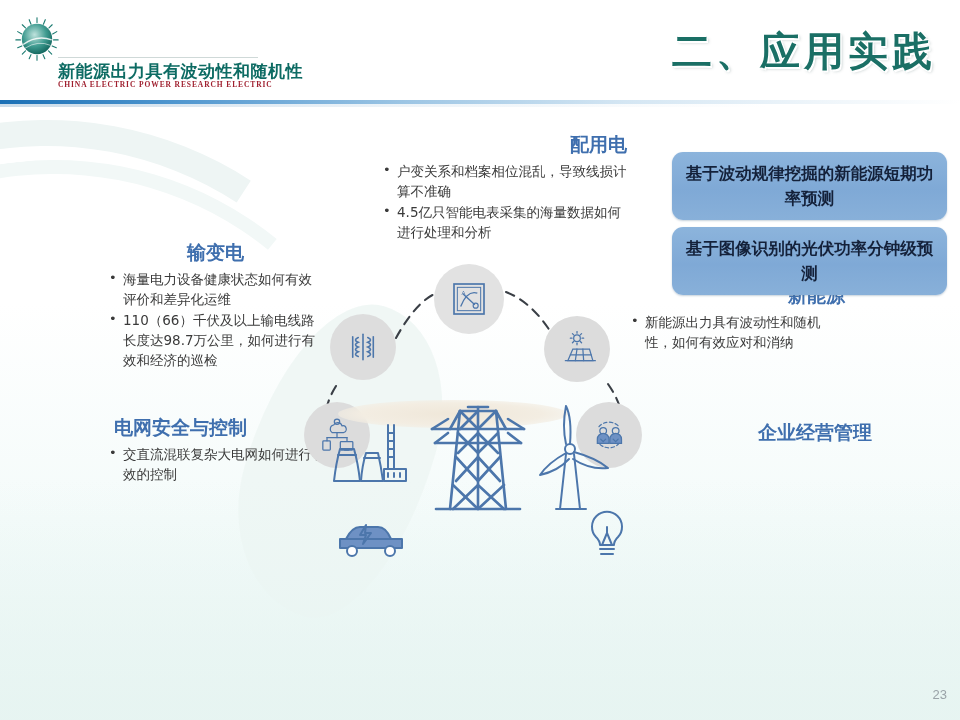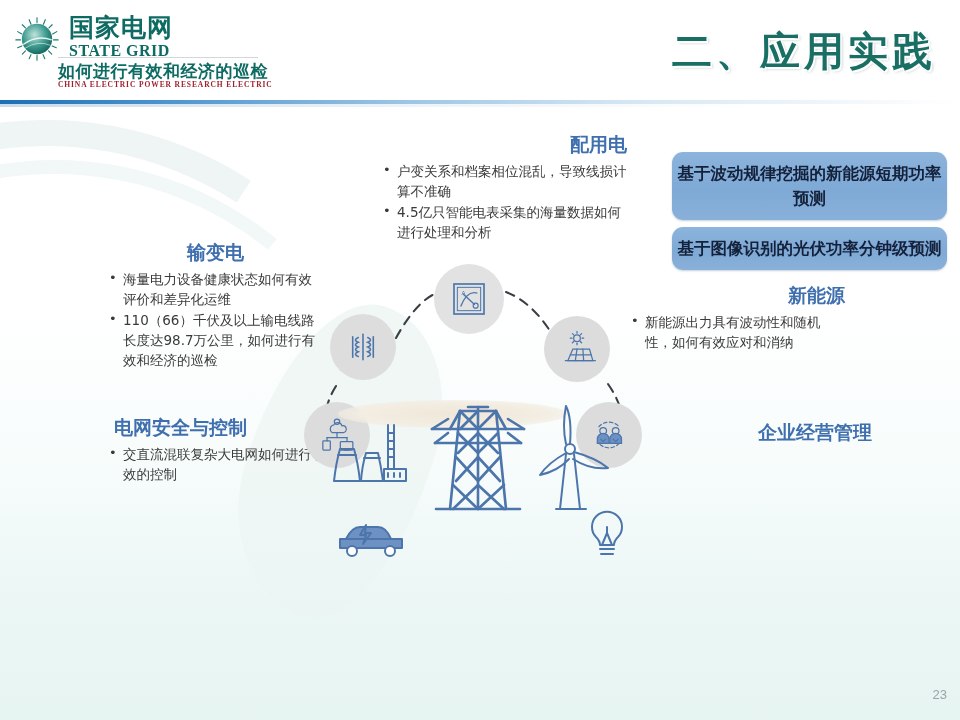--- a/index.html
+++ b/index.html
@@ -58,21 +58,21 @@
   #blk-anquan{left:108px;top:415px;width:220px;}
   #blk-anquan .blk-title{text-align:left;padding-left:6px;}
   #blk-qiye{left:690px;top:420px;width:250px;}
   #blk-qiye .blk-title{text-align:center;}
 
   
   .callouts{position:absolute;left:672px;top:152px;width:275px;}
   .callout{background:linear-gradient(180deg,#8cb4dc 0%,#7fa9d6 55%,#88b0d9 100%);
     border-radius:11px;color:#14213a;font-family:"DejaVu Sans","Liberation Sans",sans-serif;
     font-size:16.5px;font-weight:bold;line-height:25px;text-align:center;
-    padding:9px 0;margin-bottom:7px;box-shadow:0 1px 2px rgba(90,120,150,.35);}
+    padding:9px 8px;margin-bottom:7px;box-shadow:0 1px 2px rgba(90,120,150,.35);}
 
   
   .diagram{position:absolute;left:268px;top:262px;width:440px;height:310px;}
   .node{position:absolute;border-radius:50%;background:#dcdcdc;display:flex;align-items:center;justify-content:center;}
   .n-meter{left:166px;top:2px;width:70px;height:70px;background:#e2e2e2;}
   .n-trans{left:62px;top:52px;width:66px;height:66px;background:#dddddd;}
   .n-solar{left:276px;top:54px;width:66px;height:66px;background:#dcdcdc;}
   .n-cloud{left:36px;top:140px;width:66px;height:66px;background:#dcdcdc;}
   .n-team{left:308px;top:140px;width:66px;height:66px;background:#dcdcdc;}
   .arc-svg{position:absolute;left:0;top:0;width:440px;height:310px;}
@@ -120,27 +120,23 @@
           <line x1="50" y1="96" x2="50" y2="86"></line>
             <line x1="33" y1="93" x2="37" y2="84"></line>
           <line x1="18" y1="83" x2="25" y2="76"></line>
             <line x1="8" y1="69" x2="17" y2="65"></line>
           <line x1="4" y1="52" x2="14" y2="52"></line>
             <line x1="8" y1="34" x2="17" y2="39"></line>
           <line x1="18" y1="19" x2="25" y2="26"></line>
             <line x1="33" y1="8" x2="37" y2="18"></line>
         </g>
       </svg>
-      <div class="logo-text">
-        <div class="cn-name">国家电网</div>
-        <div class="en-name">STATE GRID</div>
-      </div>
     </div>
     <div class="inst-rule"></div>
-    <div class="inst-cn">如何进行有效和经济的巡检</div>
+    <div class="inst-cn">新能源出力具有波动性和随机性</div>
     <div class="inst-en">CHINA ELECTRIC POWER RESEARCH ELECTRIC</div>
     <div class="slide-title">二、应用实践</div>
     <div class="header-rule"></div>
     <div class="header-rule-sh"></div>
   </div>
 
   <div class="block" id="blk-shubiandian">
     <div class="blk-title">输变电</div>
     <ul class="bullets">
       <li>海量电力设备健康状态如何有效评价和差异化运维</li>

